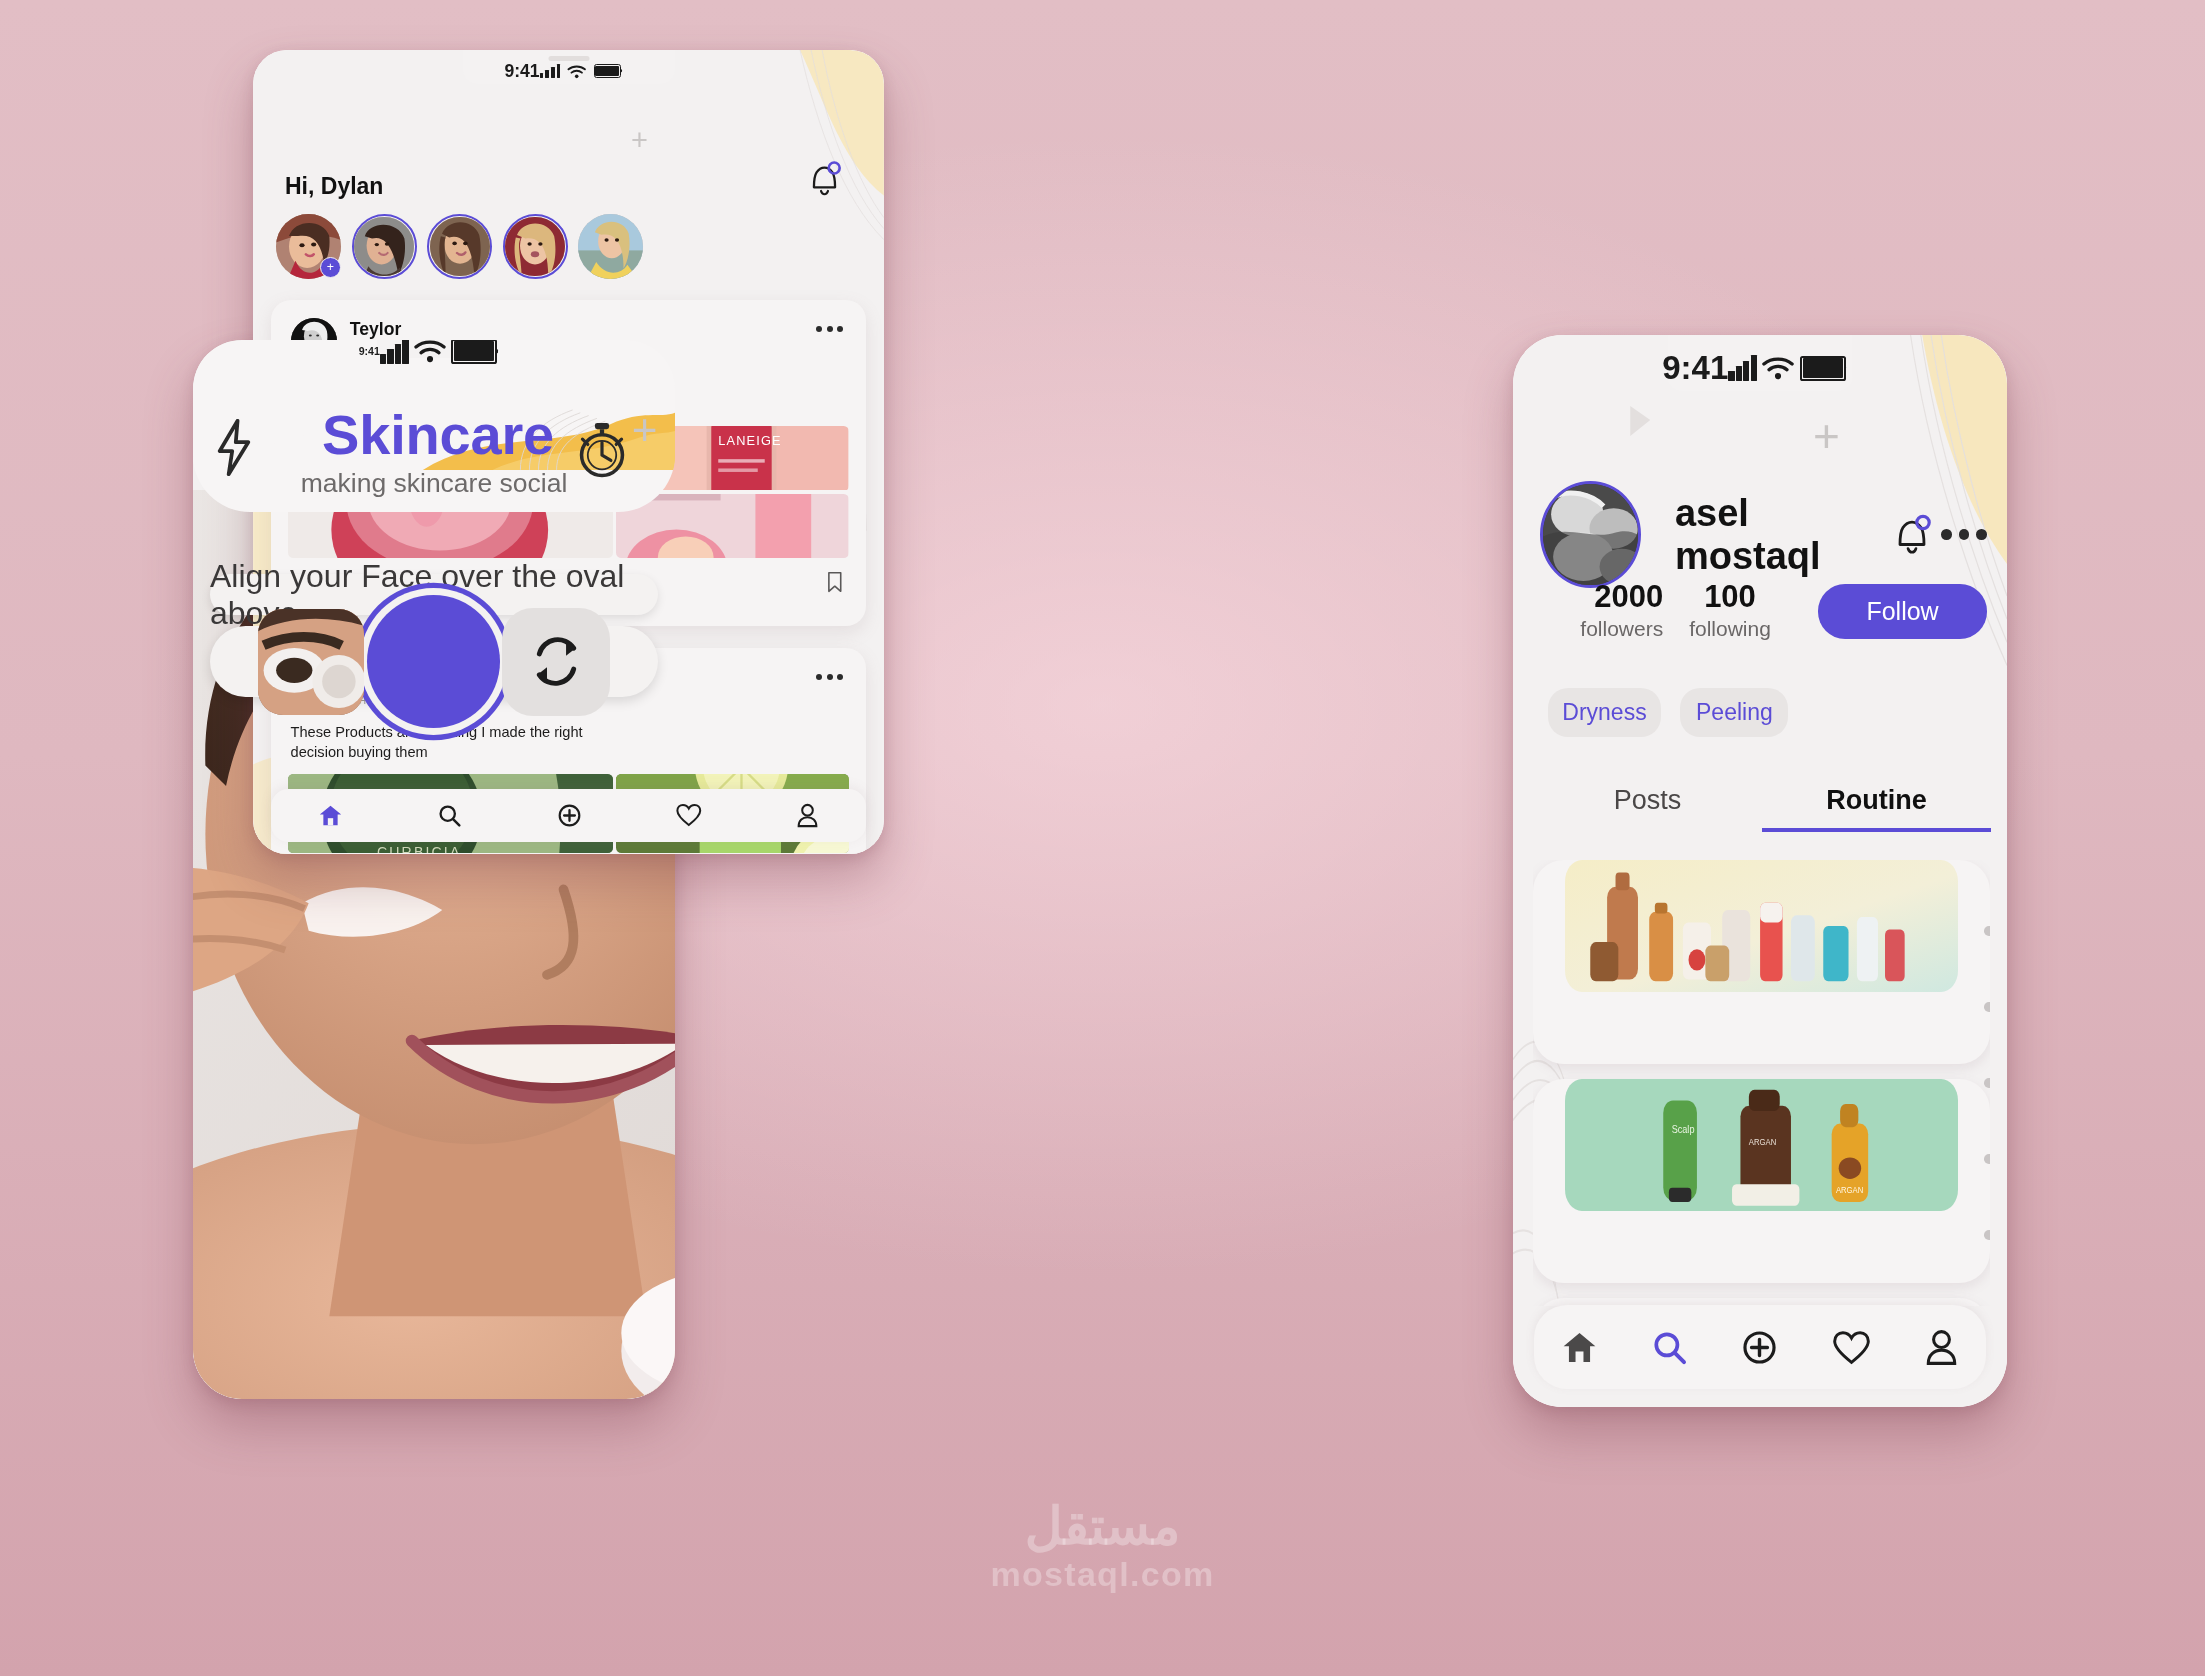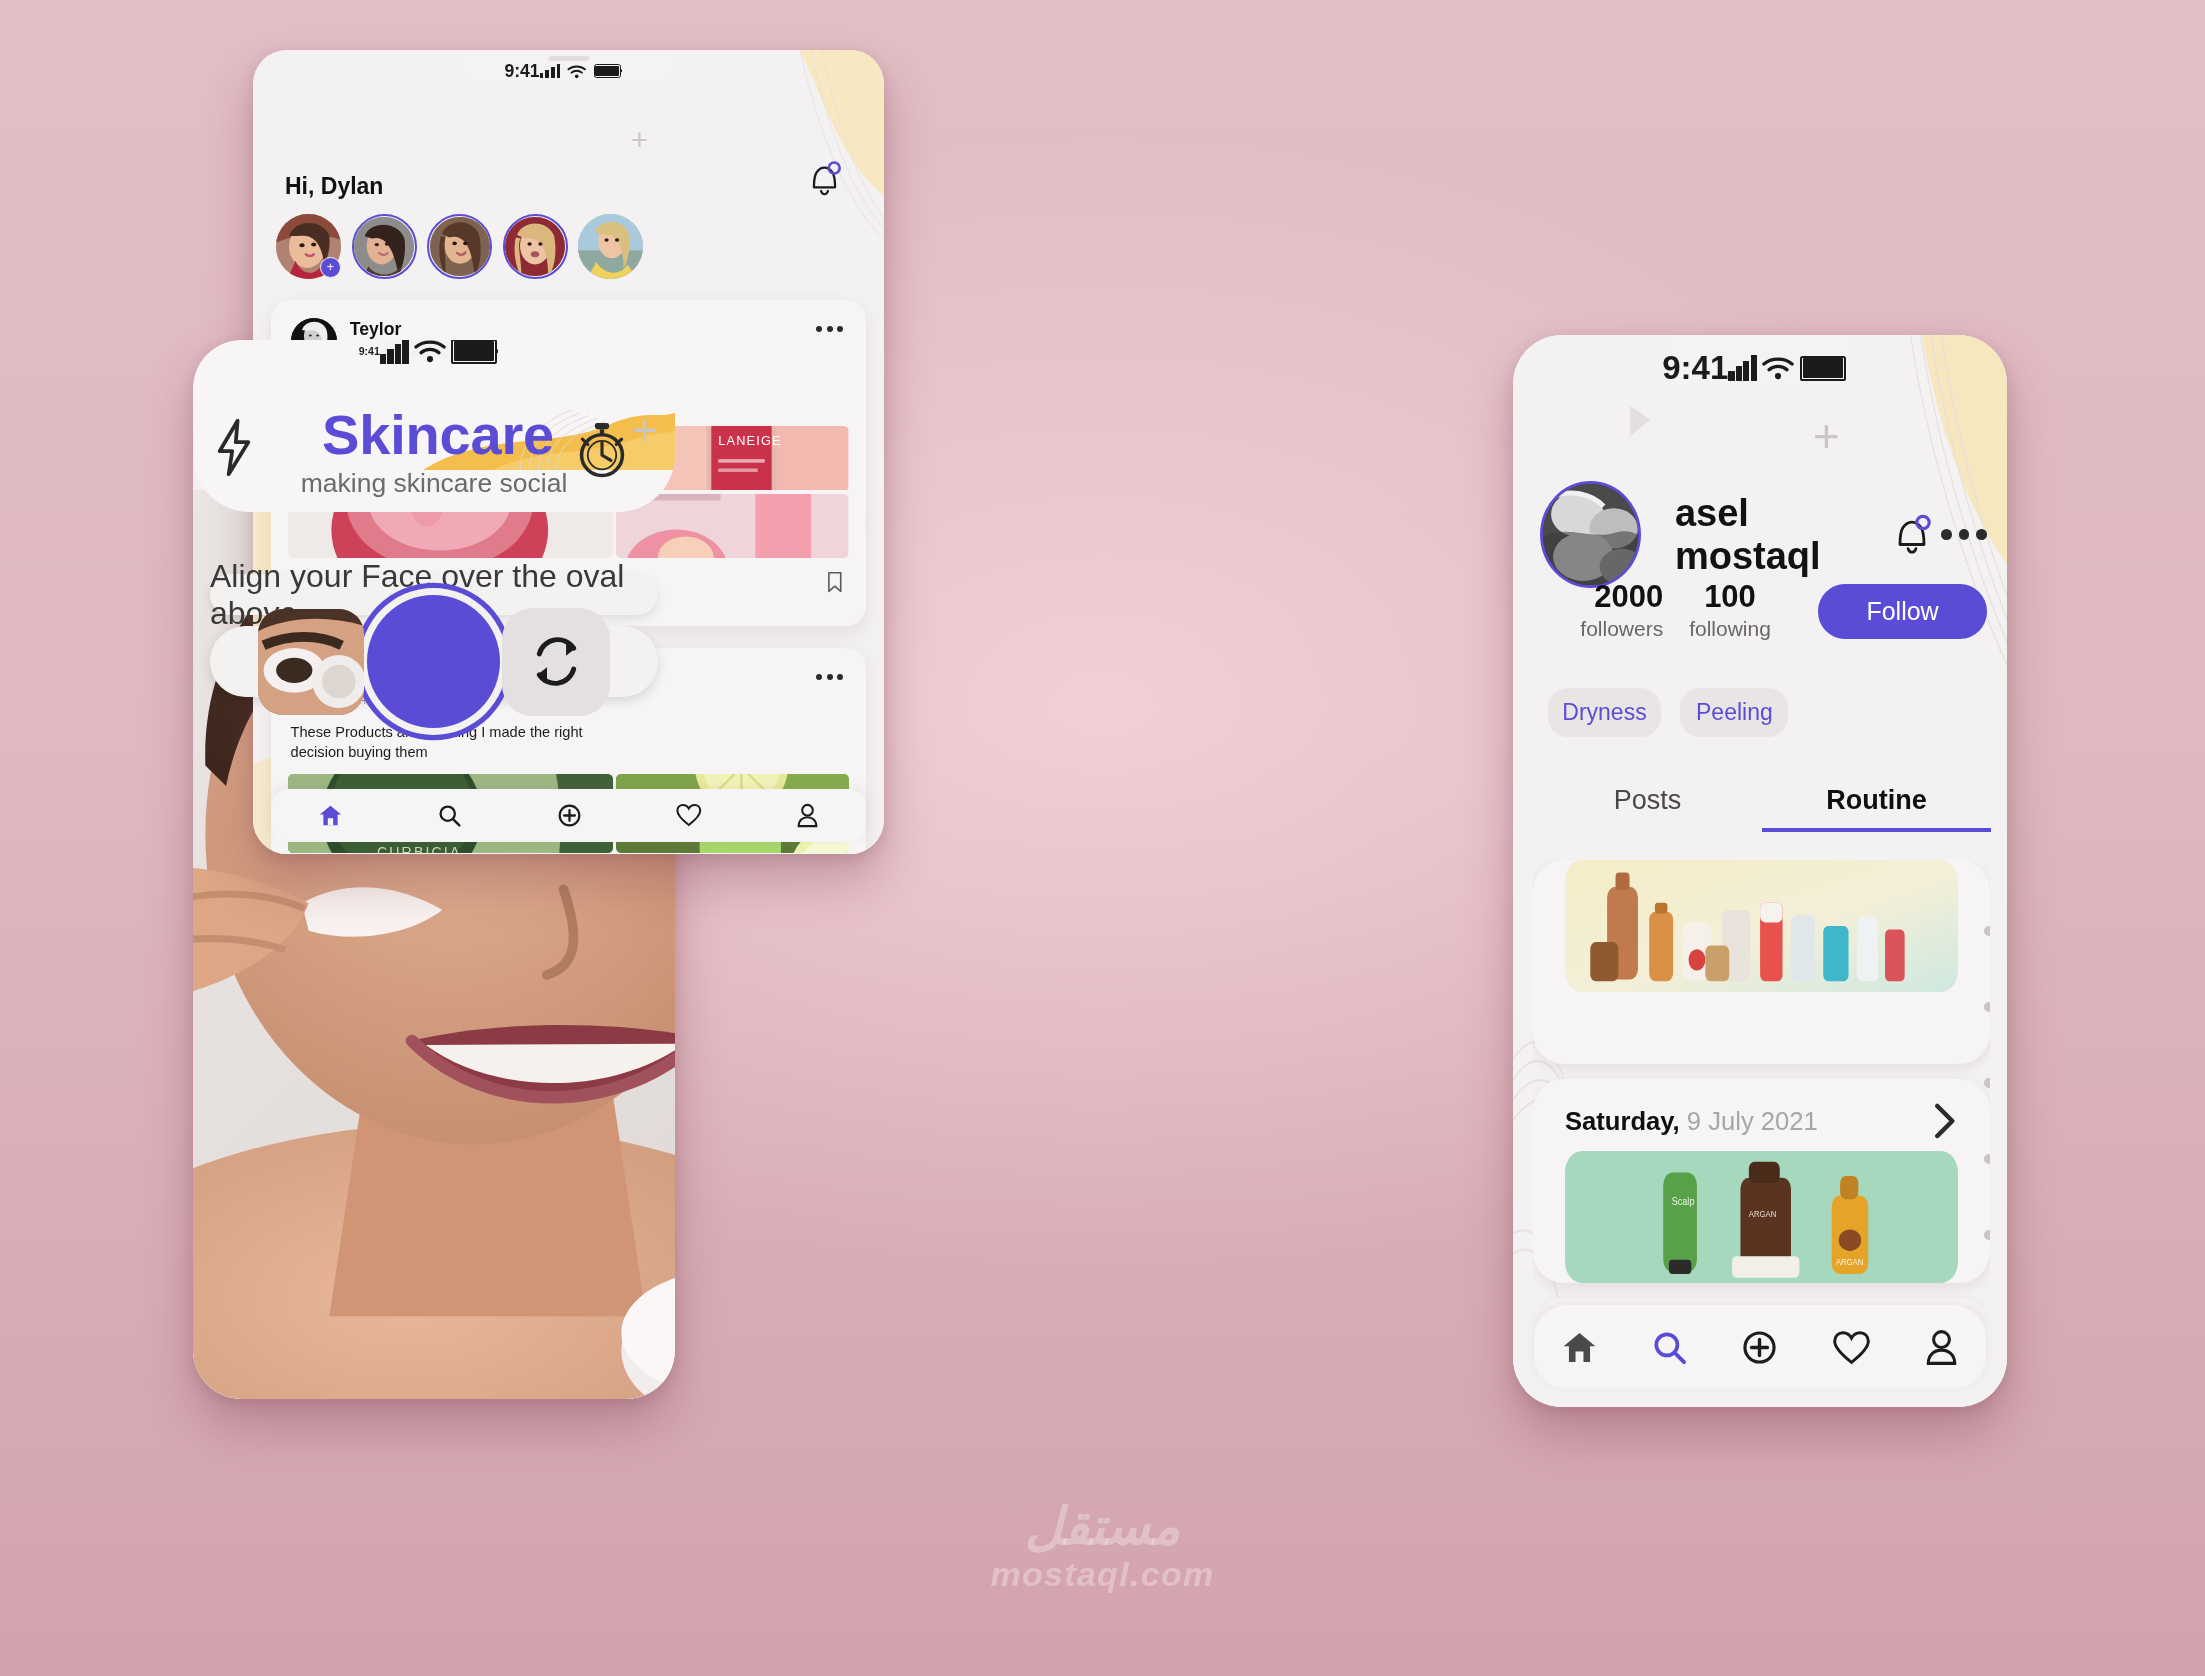--- a/index.html
+++ b/index.html
@@ -13,21 +13,21 @@
   .bg-vignette{
     position:absolute;inset:0;
     background:
       radial-gradient(ellipse 70% 55% at 50% 42%, rgba(255,226,232,0.55) 0%, rgba(223,184,192,0) 62%),
       linear-gradient(180deg,#e2bec5 0%, #dfb8c0 45%, #d3a3ad 100%);
     pointer-events:none;
   }
   .watermark{
     position:absolute;left:0;right:0;top:1500px;
     text-align:center;color:rgba(255,255,255,0.30);
-    pointer-events:none;user-select:none;font-style:italic;
+    pointer-events:none;user-select:none;
   }
   .wm-ar{font-size:52px;font-weight:bold;letter-spacing:0.9px;line-height:1;}
   .wm-en{font-size:34px;font-weight:bold;letter-spacing:1.3px;margin-top:2.6px;}
 
   
   .phone{position:absolute;background:#f4f2f2;border-radius:34px;
          box-shadow:0 26.5px 49px rgba(120,60,75,.33), 0 4.4px 13.2px rgba(120,60,75,.18);
          overflow:hidden;}
   .phone .screen{position:absolute;inset:0;overflow:hidden;border-radius:34px;background:#f3f1f1;}
   .notch{position:absolute;top:0;left:50%;transform:translateX(-50%);
@@ -733,30 +733,20 @@
               <rect x="416" y="64" width="30" height="72" rx="7" fill="#eef2f3"></rect>
               <rect x="456" y="78" width="28" height="58" rx="6" fill="#d9555a"></rect>
               <rect x="36" y="92" width="40" height="44" rx="8" fill="#8f5a32"></rect>
               <rect x="200" y="96" width="34" height="40" rx="7" fill="#c9a06a"></rect>
             </g>
           </svg>
         </div>
       </div>
 
       <div class="routine" style="height: 204px; margin-bottom: 15px; border-radius: 31px;">
-        <div class="rt-head" style="padding: 24px 32px 12.3px;">
-          <div class="rt-date" style="font-size: 25.6px;">
-            <b>Saturday,</b><span> 9 July 2021</span>
-          </div>
-          <span class="chev">
-            <svg width="25.6" height="36" viewBox="0 0 16 24">
-                <path d="M3 2 L13 12 L3 22" fill="none" stroke="#2a2a2a" stroke-width="3" stroke-linecap="round" stroke-linejoin="round"></path>
-              </svg>
-          </span>
-        </div>
         <div class="rt-img" style="margin: 0px 32px 26.5px; height: 132px; border-radius: 22px;">
           <svg width="100%" height="132" viewBox="0 0 560 148" preserveAspectRatio="none">
             <rect width="560" height="148" rx="24" fill="#a6d8bd"></rect>
             <rect x="140" y="24" width="48" height="112" rx="14" fill="#58a149"></rect>
             <rect x="148" y="122" width="32" height="16" rx="5" fill="#2b2b2b"></rect>
             <text x="152" y="60" font-family="Liberation Sans, sans-serif" font-size="13" fill="#e9f4e2">Scalp</text>
             <rect x="250" y="30" width="72" height="100" rx="12" fill="#5a3420"></rect>
             <rect x="262" y="12" width="44" height="24" rx="8" fill="#4a2a18"></rect>
             <rect x="238" y="118" width="96" height="24" rx="6" fill="#f2efe6"></rect>
             <text x="262" y="74" font-family="Liberation Sans, sans-serif" font-size="11" fill="#e8ded4">ARGAN</text>

